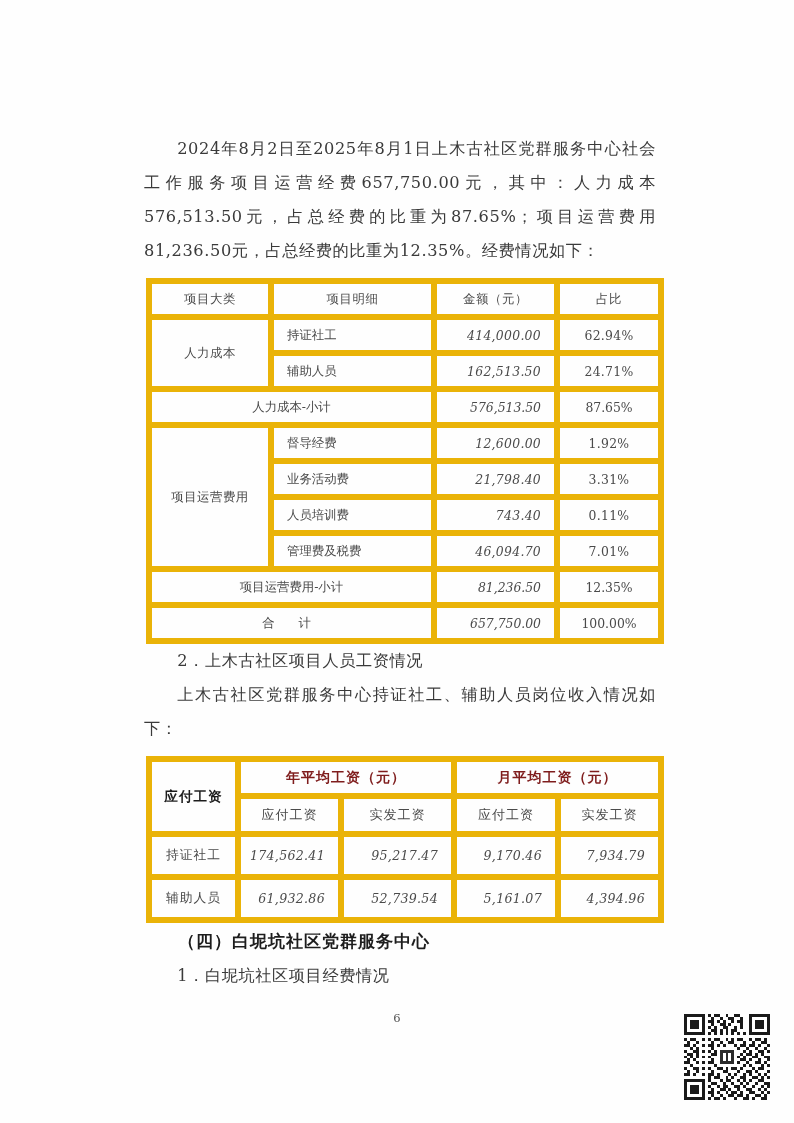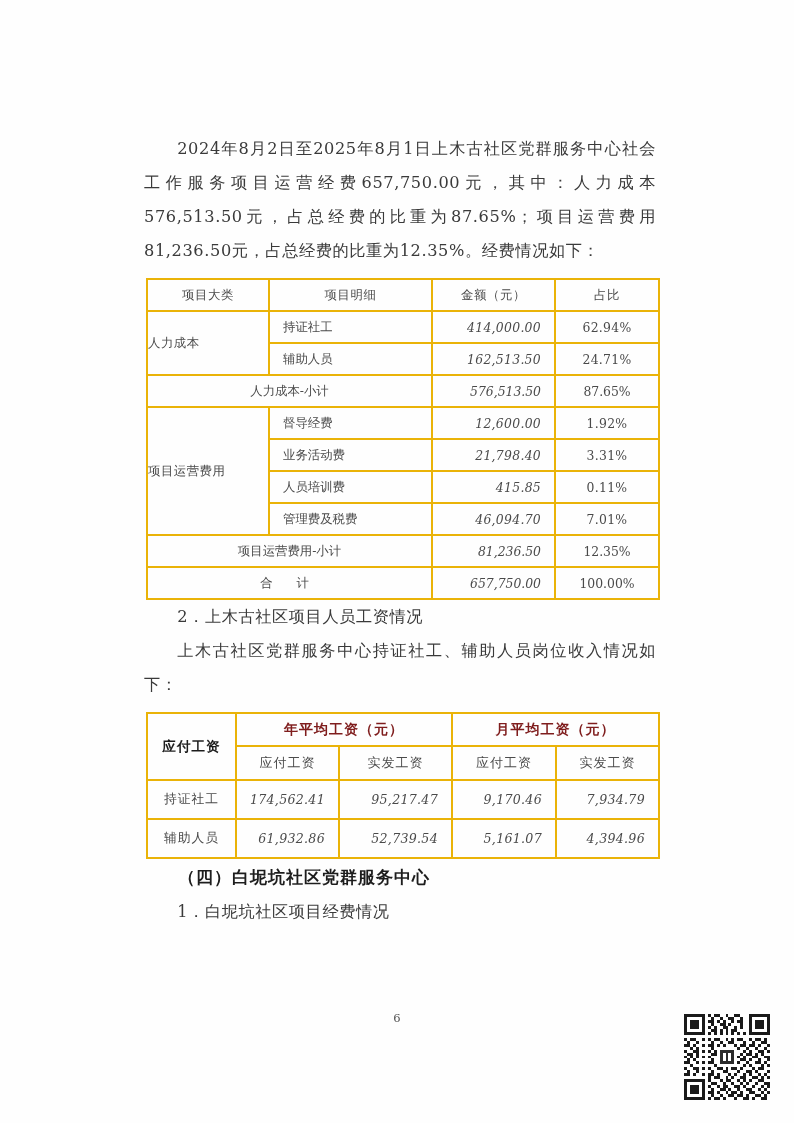--- a/index.html
+++ b/index.html
@@ -58,41 +58,41 @@
 
   
   table.doc-table {
     border-collapse: collapse;
     width: 512px;
     margin: 10px 0 0 2px;
     font-family: "DejaVu Serif", "Liberation Serif", serif;
     table-layout: fixed;
   }
   table.doc-table td, table.doc-table th {
-    border: 2px solid #eab308;
+    border: 6px solid #eab308;
     padding: 0;
     height: 30px;
     font-size: 12.4px;
     font-weight: normal;
     color: #4a4a4a;
     vertical-align: middle;
   }
   .t-head {
     font-weight: bold;
     font-size: 13.4px;
     color: #1e1e1e;
     text-align: center;
     letter-spacing: 0.6px;
   }
   .c { text-align: center; }
   .l { text-align: left;  padding-left: 13px !important; }
   .r { text-align: right; padding-right: 13px !important; font-style: italic; }
   .bold { font-weight: bold; color: #1a1a1a; font-size: 13.2px; }
   .wide-sp { letter-spacing: 10px; padding-left: 10px; }
-  .cat-cell { font-size: 13px; color: #4a4a4a; letter-spacing: 0.5px; }
+  .cat-cell { text-align: center; font-size: 13px; color: #4a4a4a; letter-spacing: 0.5px; }
   .num { font-size: 12.2px; letter-spacing: 0.3px; }
 
   .subhead-row td { height: 32px; }
   .total-row td { height: 33px; }
 
   
   table.wage-table td {
     height: 37px;
     font-size: 12.6px;
   }
@@ -191,21 +191,21 @@
           <td class="r num">12,600.00</td>
           <td class="c num">1.92%</td>
         </tr>
         <tr>
           <td class="l">业务活动费</td>
           <td class="r num">21,798.40</td>
           <td class="c num">3.31%</td>
         </tr>
         <tr>
           <td class="l">人员培训费</td>
-          <td class="r num">415.85</td>
+          <td class="r num">743.40</td>
           <td class="c num">0.11%</td>
         </tr>
         <tr>
           <td class="l">管理费及税费</td>
           <td class="r num">46,094.70</td>
           <td class="c num">7.01%</td>
         </tr>
         <tr class="subhead-row">
           <td class="c bold" colspan="2">项目运营费用-小计</td>
           <td class="r bold">81,236.50</td>

